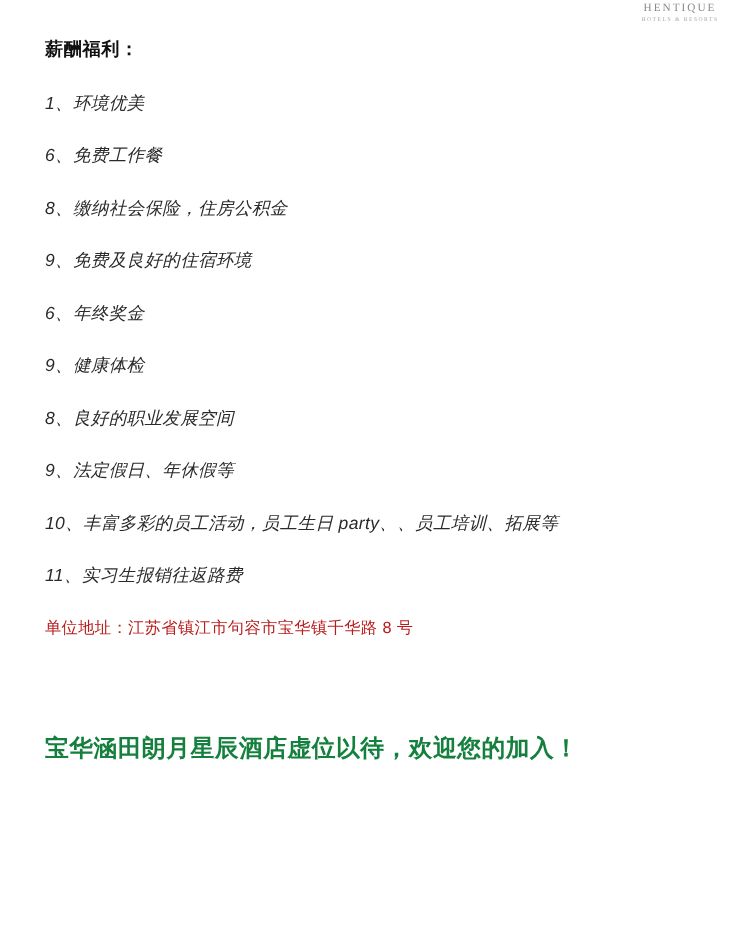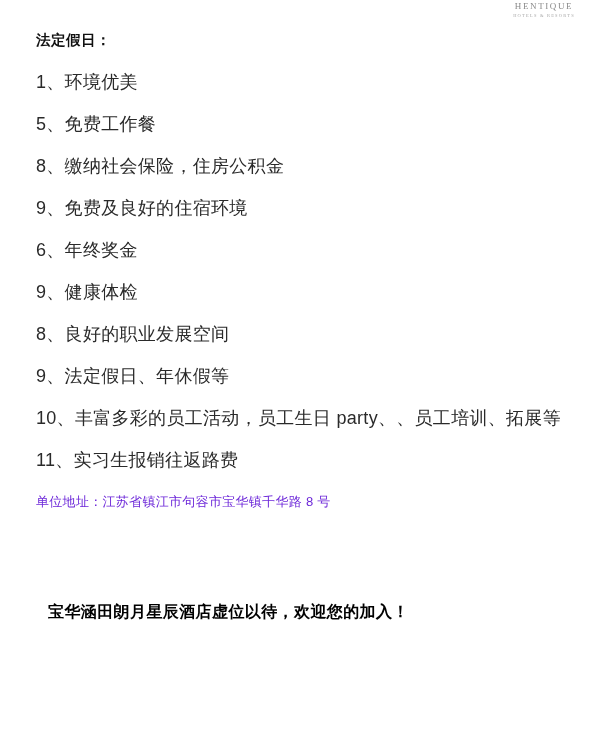--- a/index.html
+++ b/index.html
@@ -54,61 +54,62 @@
   }
   .section-title {
     font-size: 14.5px;
     font-weight: bold;
     color: #111;
     letter-spacing: 0.5px;
     margin: 0 0 22px 0;
     line-height: 20px;
   }
   .item {
-    font-size: 18px;
+    font-size: 14px;
     color: #2a2a2a;
     line-height: 20px;
     margin: 0 0 22px 0;
     letter-spacing: 0.3px;
+    font-style: italic;
   }
   .info-line {
     font-size: 13px;
-    color: #6d28d9;
+    color: #b91c1c;
     line-height: 20px;
     margin: 0 0 21px 0;
     letter-spacing: 0.3px;
   }
   .spacer {
     height: 56px;
   }
   .closing {
-    font-size: 16px;
+    font-size: 19px;
     font-weight: bold;
-    color: #000000;
+    color: #15803d;
     line-height: 22px;
     letter-spacing: 0.4px;
-    margin: 12px;
+    margin: 0;
   }
 </style>
 </head>
 <body>
 
 <div class="page">
 
   <div class="logo-block">
     <div class="logo-word">HENTIQUE</div>
     <div class="logo-sub">HOTELS &amp; RESORTS</div>
   </div>
 
   <div class="content">
 
-    <div class="section-title">法定假日：</div>
+    <div class="section-title">薪酬福利：</div>
 
     <div class="item">1、环境优美</div>
-    <div class="item">5、免费工作餐</div>
+    <div class="item">6、免费工作餐</div>
     <div class="item">8、缴纳社会保险，住房公积金</div>
     <div class="item">9、免费及良好的住宿环境</div>
     <div class="item">6、年终奖金</div>
     <div class="item">9、健康体检</div>
     <div class="item">8、良好的职业发展空间</div>
     <div class="item">9、法定假日、年休假等</div>
     <div class="item">10、丰富多彩的员工活动，员工生日 party、、员工培训、拓展等</div>
     <div class="item">11、实习生报销往返路费</div>
 
     <div class="info-line">单位地址：江苏省镇江市句容市宝华镇千华路 8 号</div>

